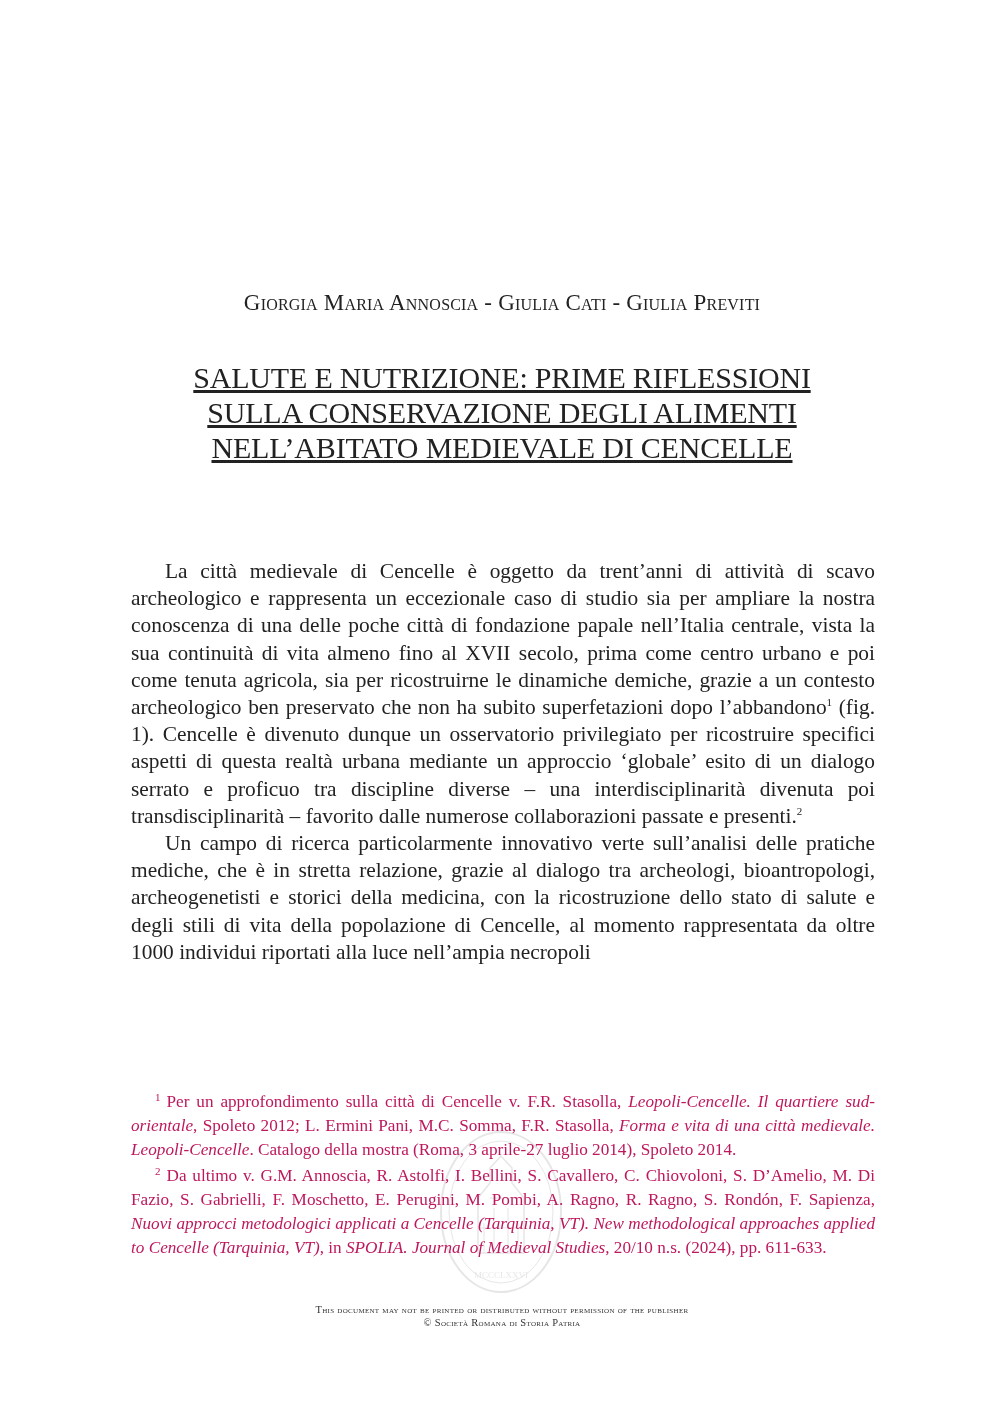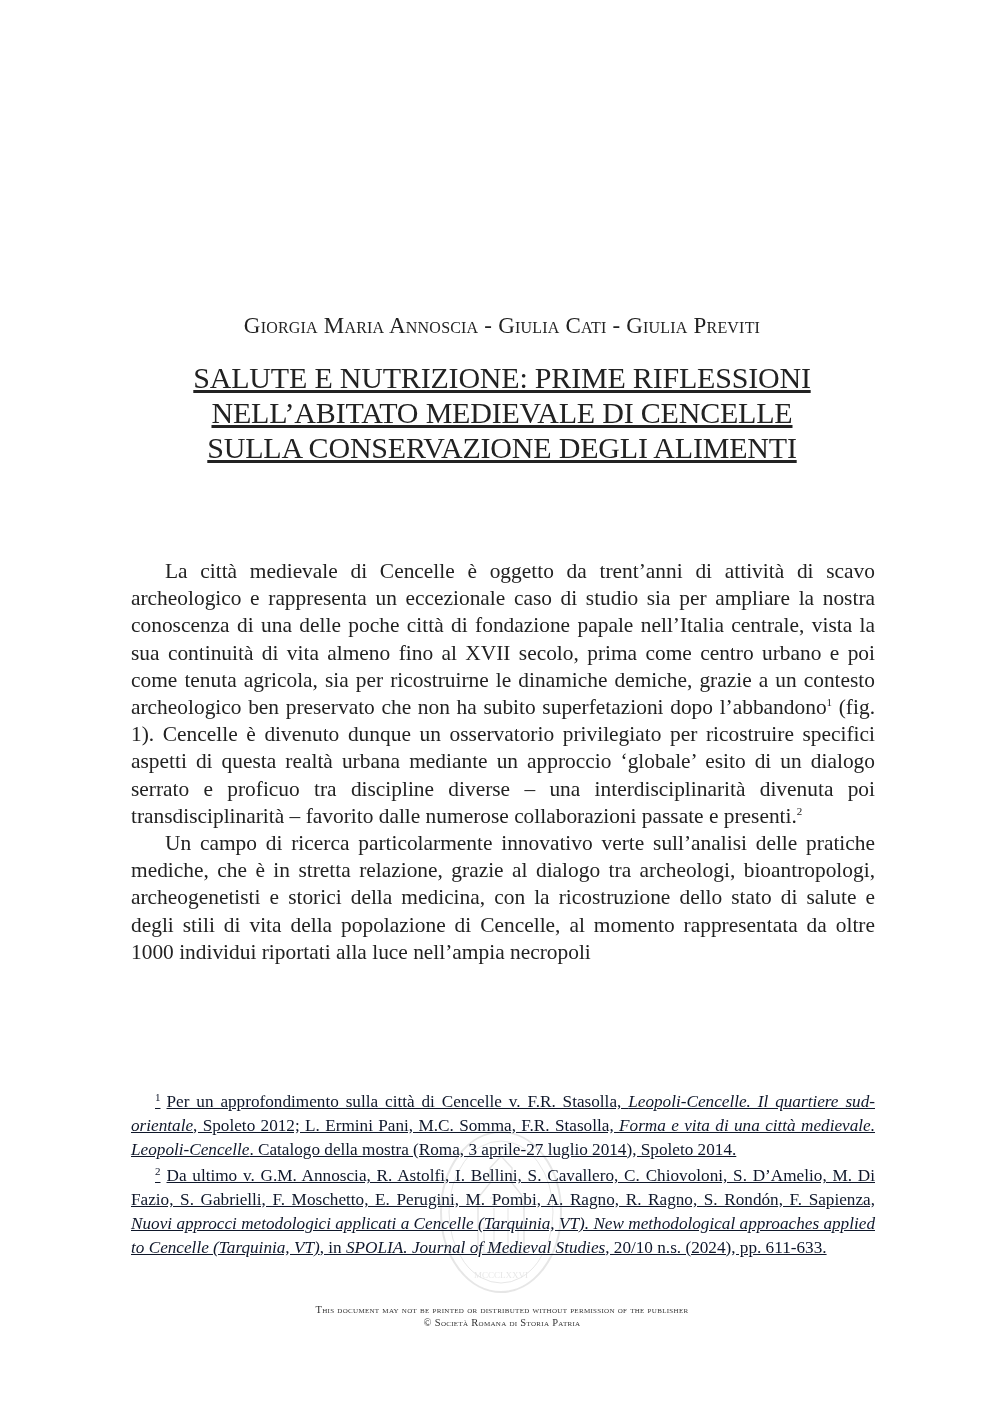--- a/index.html
+++ b/index.html
@@ -1,47 +1,47 @@
 <!DOCTYPE html>
 <html><head>
 <meta charset="utf-8">
 <style>
   html, body { margin: 0; padding: 0; background: #ffffff; }
   body { width: 1004px; height: 1418px; position: relative; overflow: hidden;
          font-family: "Liberation Serif", "DejaVu Serif", serif; color: #1c1c1c; }
   .authors { position: absolute; top: 290px; left: 0; width: 1004px; text-align: center;
-             font-size: 23px; font-variant: small-caps; letter-spacing: 0.2px; color: #222; margin-top: 23px; }
+             font-size: 23px; font-variant: small-caps; letter-spacing: 0.2px; color: #222; }
   .title { position: absolute; top: 360px; left: 0; width: 1004px; text-align: center;
            font-size: 30px; line-height: 35px; color: #222; letter-spacing: -0.2px; }
   .title div { white-space: nowrap; text-decoration: underline; }
   .body-text { position: absolute; top: 558px; left: 131px; width: 744px;
                font-size: 21.4px; line-height: 27.2px; text-align: justify; color: #222;
                hyphens: manual; }
   .body-text p { margin: 0; text-indent: 34px; }
   .body-text sup { font-size: 11px; line-height: 0; vertical-align: 8px; }
   .footnotes { position: absolute; top: 1090px; left: 131px; width: 744px;
-               font-size: 17.2px; line-height: 23.8px; text-align: justify; color: #0f172a; text-decoration: underline; }
+               font-size: 17.2px; line-height: 23.8px; text-align: justify; color: #be185d; }
   .footnotes p { margin: 0 0 3px 0; text-indent: 24px; position: relative; }
   .fn-num { font-size: 11px; vertical-align: 6px; line-height: 0; margin-right: 6px; }
   .footnotes i { font-style: italic; }
   .seal { position: absolute; left: 438px; top: 1128px; width: 126px; height: 168px; opacity: 0.18;
           pointer-events: none; }
   .footer { position: absolute; top: 1303px; left: 0; width: 1004px; text-align: center;
             font-size: 10.5px; line-height: 13px; color: #333; font-variant: small-caps;
             letter-spacing: 0.3px; }
 </style>
 </head>
 <body>
 
 <div class="authors">Giorgia Maria Annoscia - Giulia Cati - Giulia Previti</div>
 
 <div class="title">
   <div>SALUTE E NUTRIZIONE: PRIME RIFLESSIONI</div>
+  <div>SULLA CONSERVAZIONE DEGLI ALIMENTI</div>
   <div>NELL’ABITATO MEDIEVALE DI CENCELLE</div>
-  <div>SULLA CONSERVAZIONE DEGLI ALIMENTI</div>
 </div>
 
 <div class="body-text">
   <p><span>La città medievale di Cencelle è oggetto da trent’anni di attività di scavo archeologico e rappresenta un eccezionale caso di studio sia per ampliare la no­stra conoscenza di una delle poche città di fondazione papale nell’Italia centra­le, vista la sua continuità di vita almeno fino al XVII secolo, prima come centro urbano e poi come tenuta agricola, sia per ricostruirne le dinamiche demiche, grazie a un contesto archeologico ben preservato che non ha subito superfeta­zioni dopo l’abbandono</span><sup>1</sup><span> (fig. 1). Cencelle è divenuto dunque un osservatorio privilegiato per ricostruire specifici aspetti di questa realtà urbana mediante un approccio ‘globale’ esito di un dialogo serrato e proficuo tra discipline diverse – una interdisciplinarità divenuta poi transdisciplinarità – favorito dalle nume­rose collaborazioni passate e presenti.</span><sup>2</sup></p>
   <p>Un campo di ricerca particolarmente innovativo verte sull’analisi delle pra­tiche mediche, che è in stretta relazione, grazie al dialogo tra archeologi, bio­antropologi, archeogenetisti e storici della medicina, con la ricostruzione dello stato di salute e degli stili di vita della popolazione di Cencelle, al momento rappresentata da oltre 1000 individui riportati alla luce nell’ampia necropoli</p>
 </div>
 
 <svg class="seal" viewBox="0 0 126 168">
   <ellipse cx="63" cy="84" rx="60" ry="80" fill="none" stroke="#777" stroke-width="2"></ellipse>
   <ellipse cx="63" cy="84" rx="52" ry="71" fill="none" stroke="#777" stroke-width="1"></ellipse>

